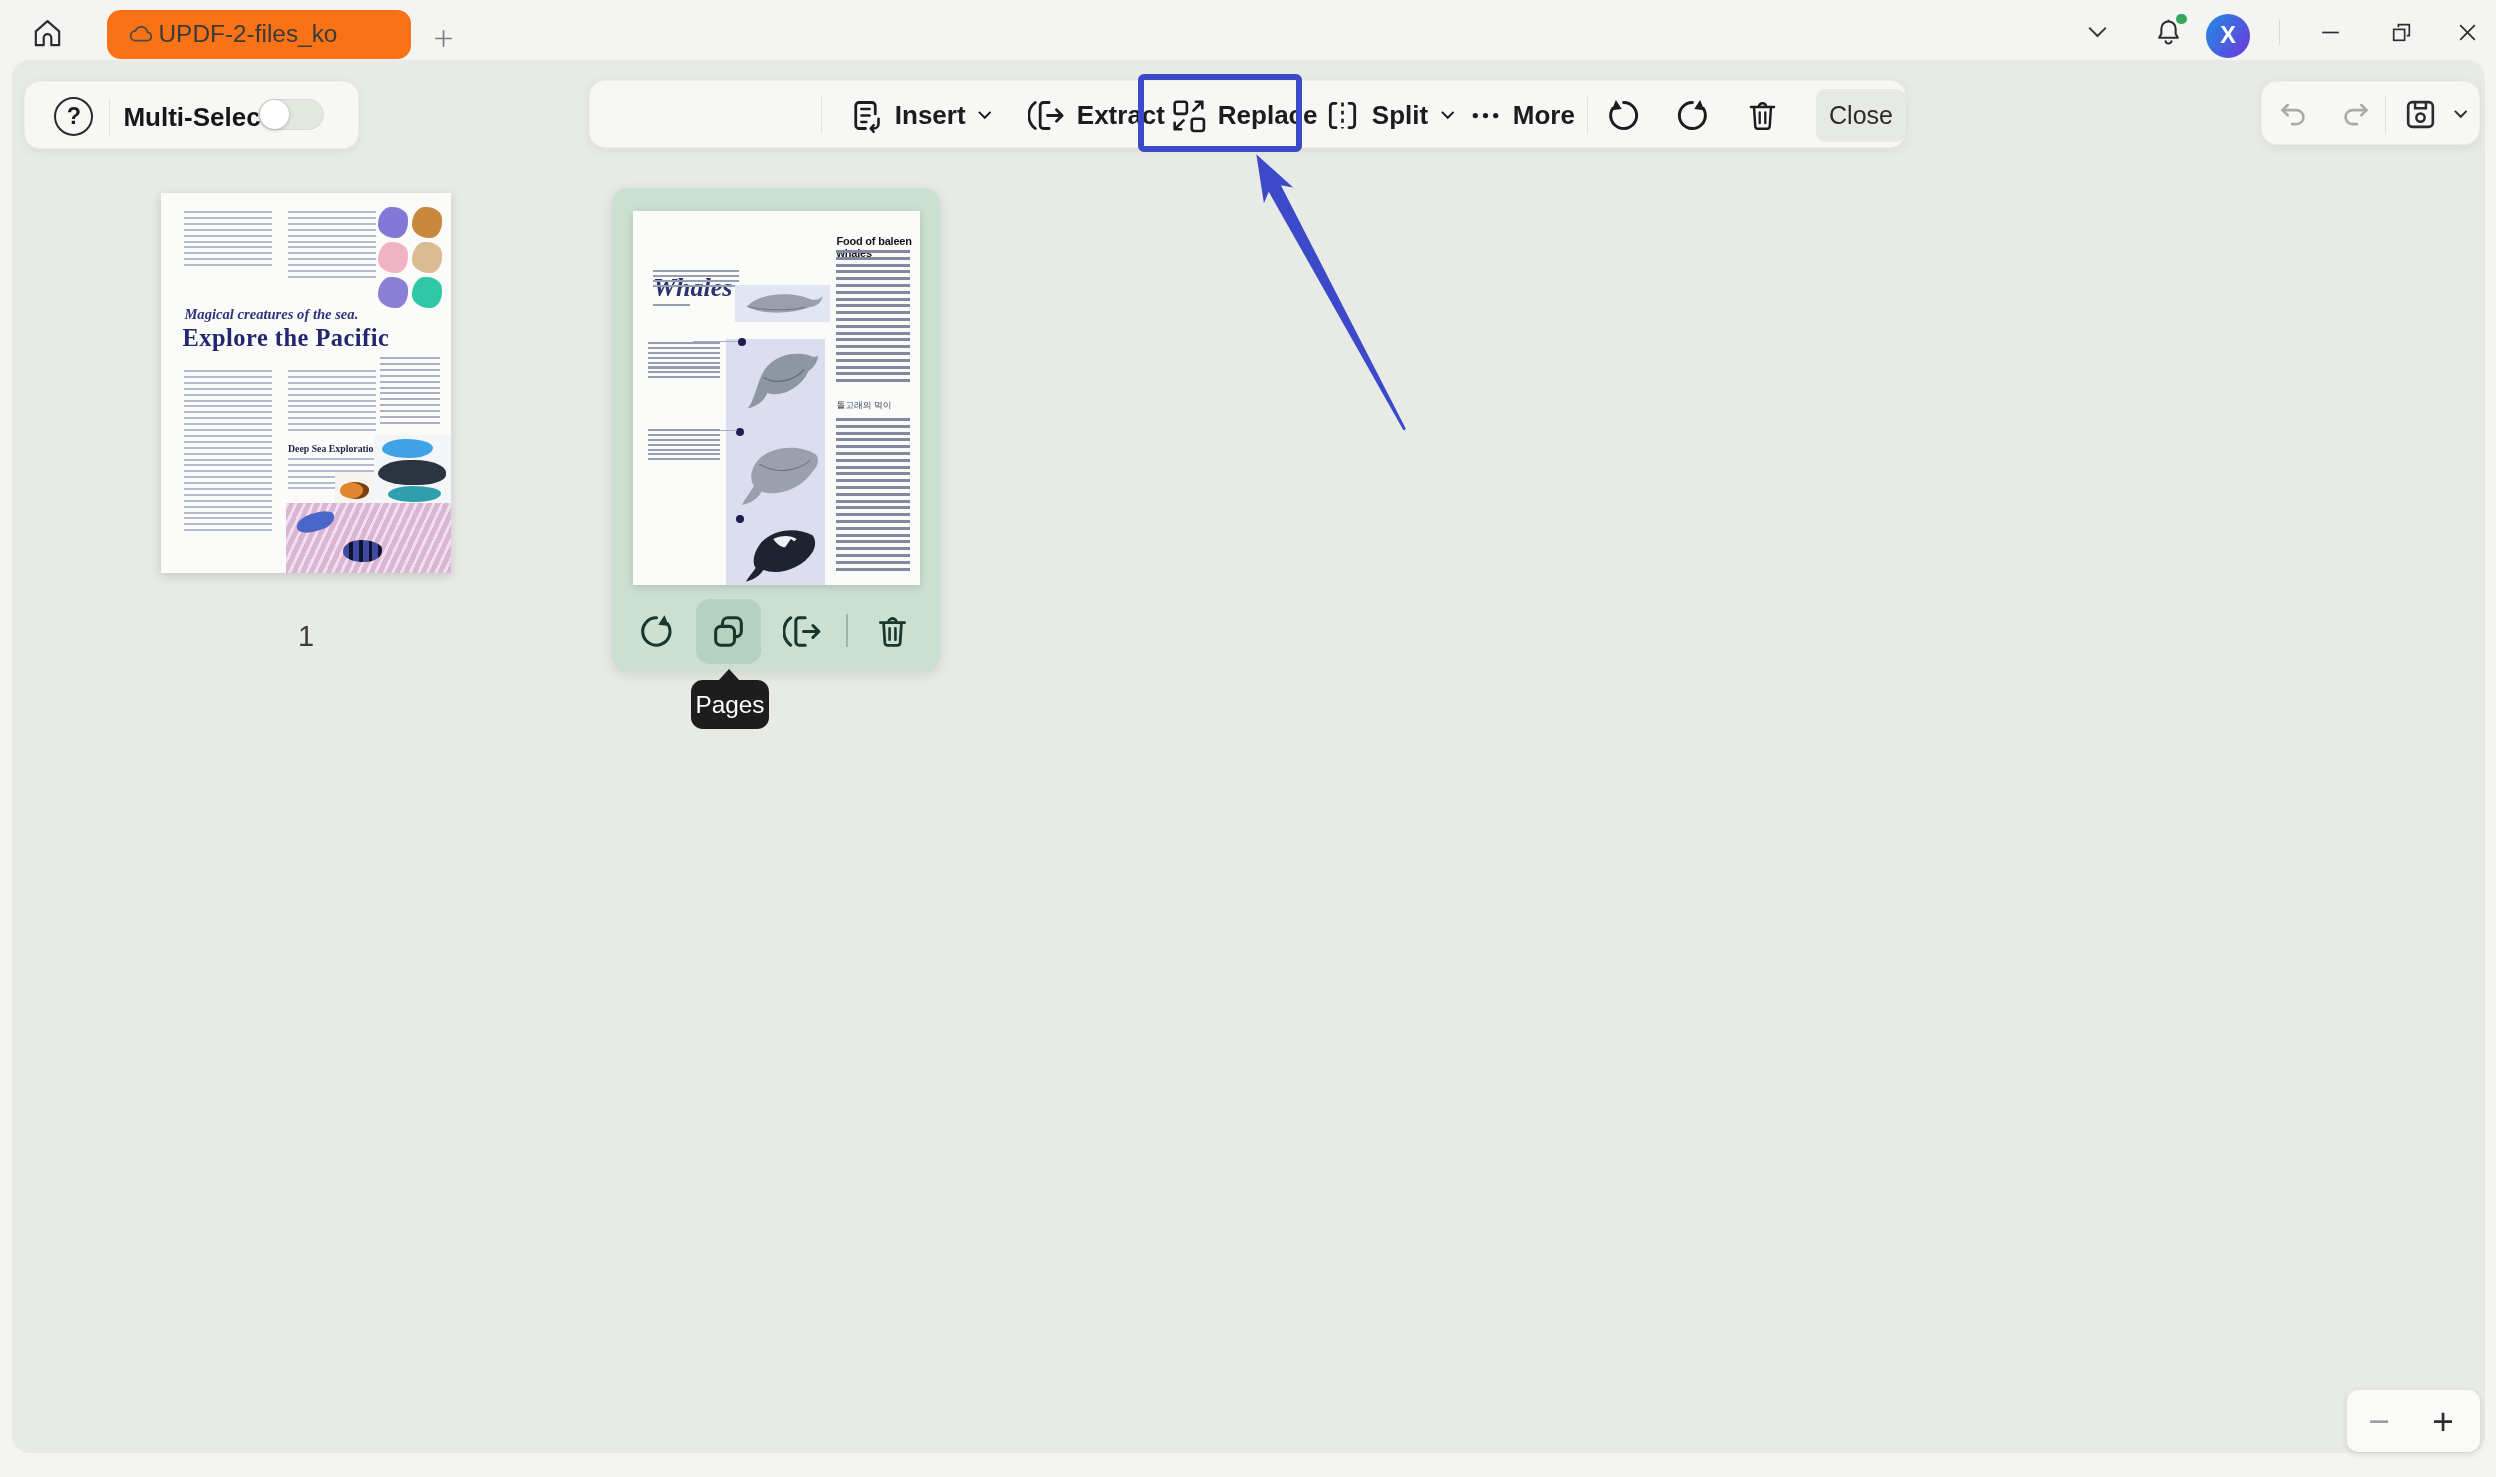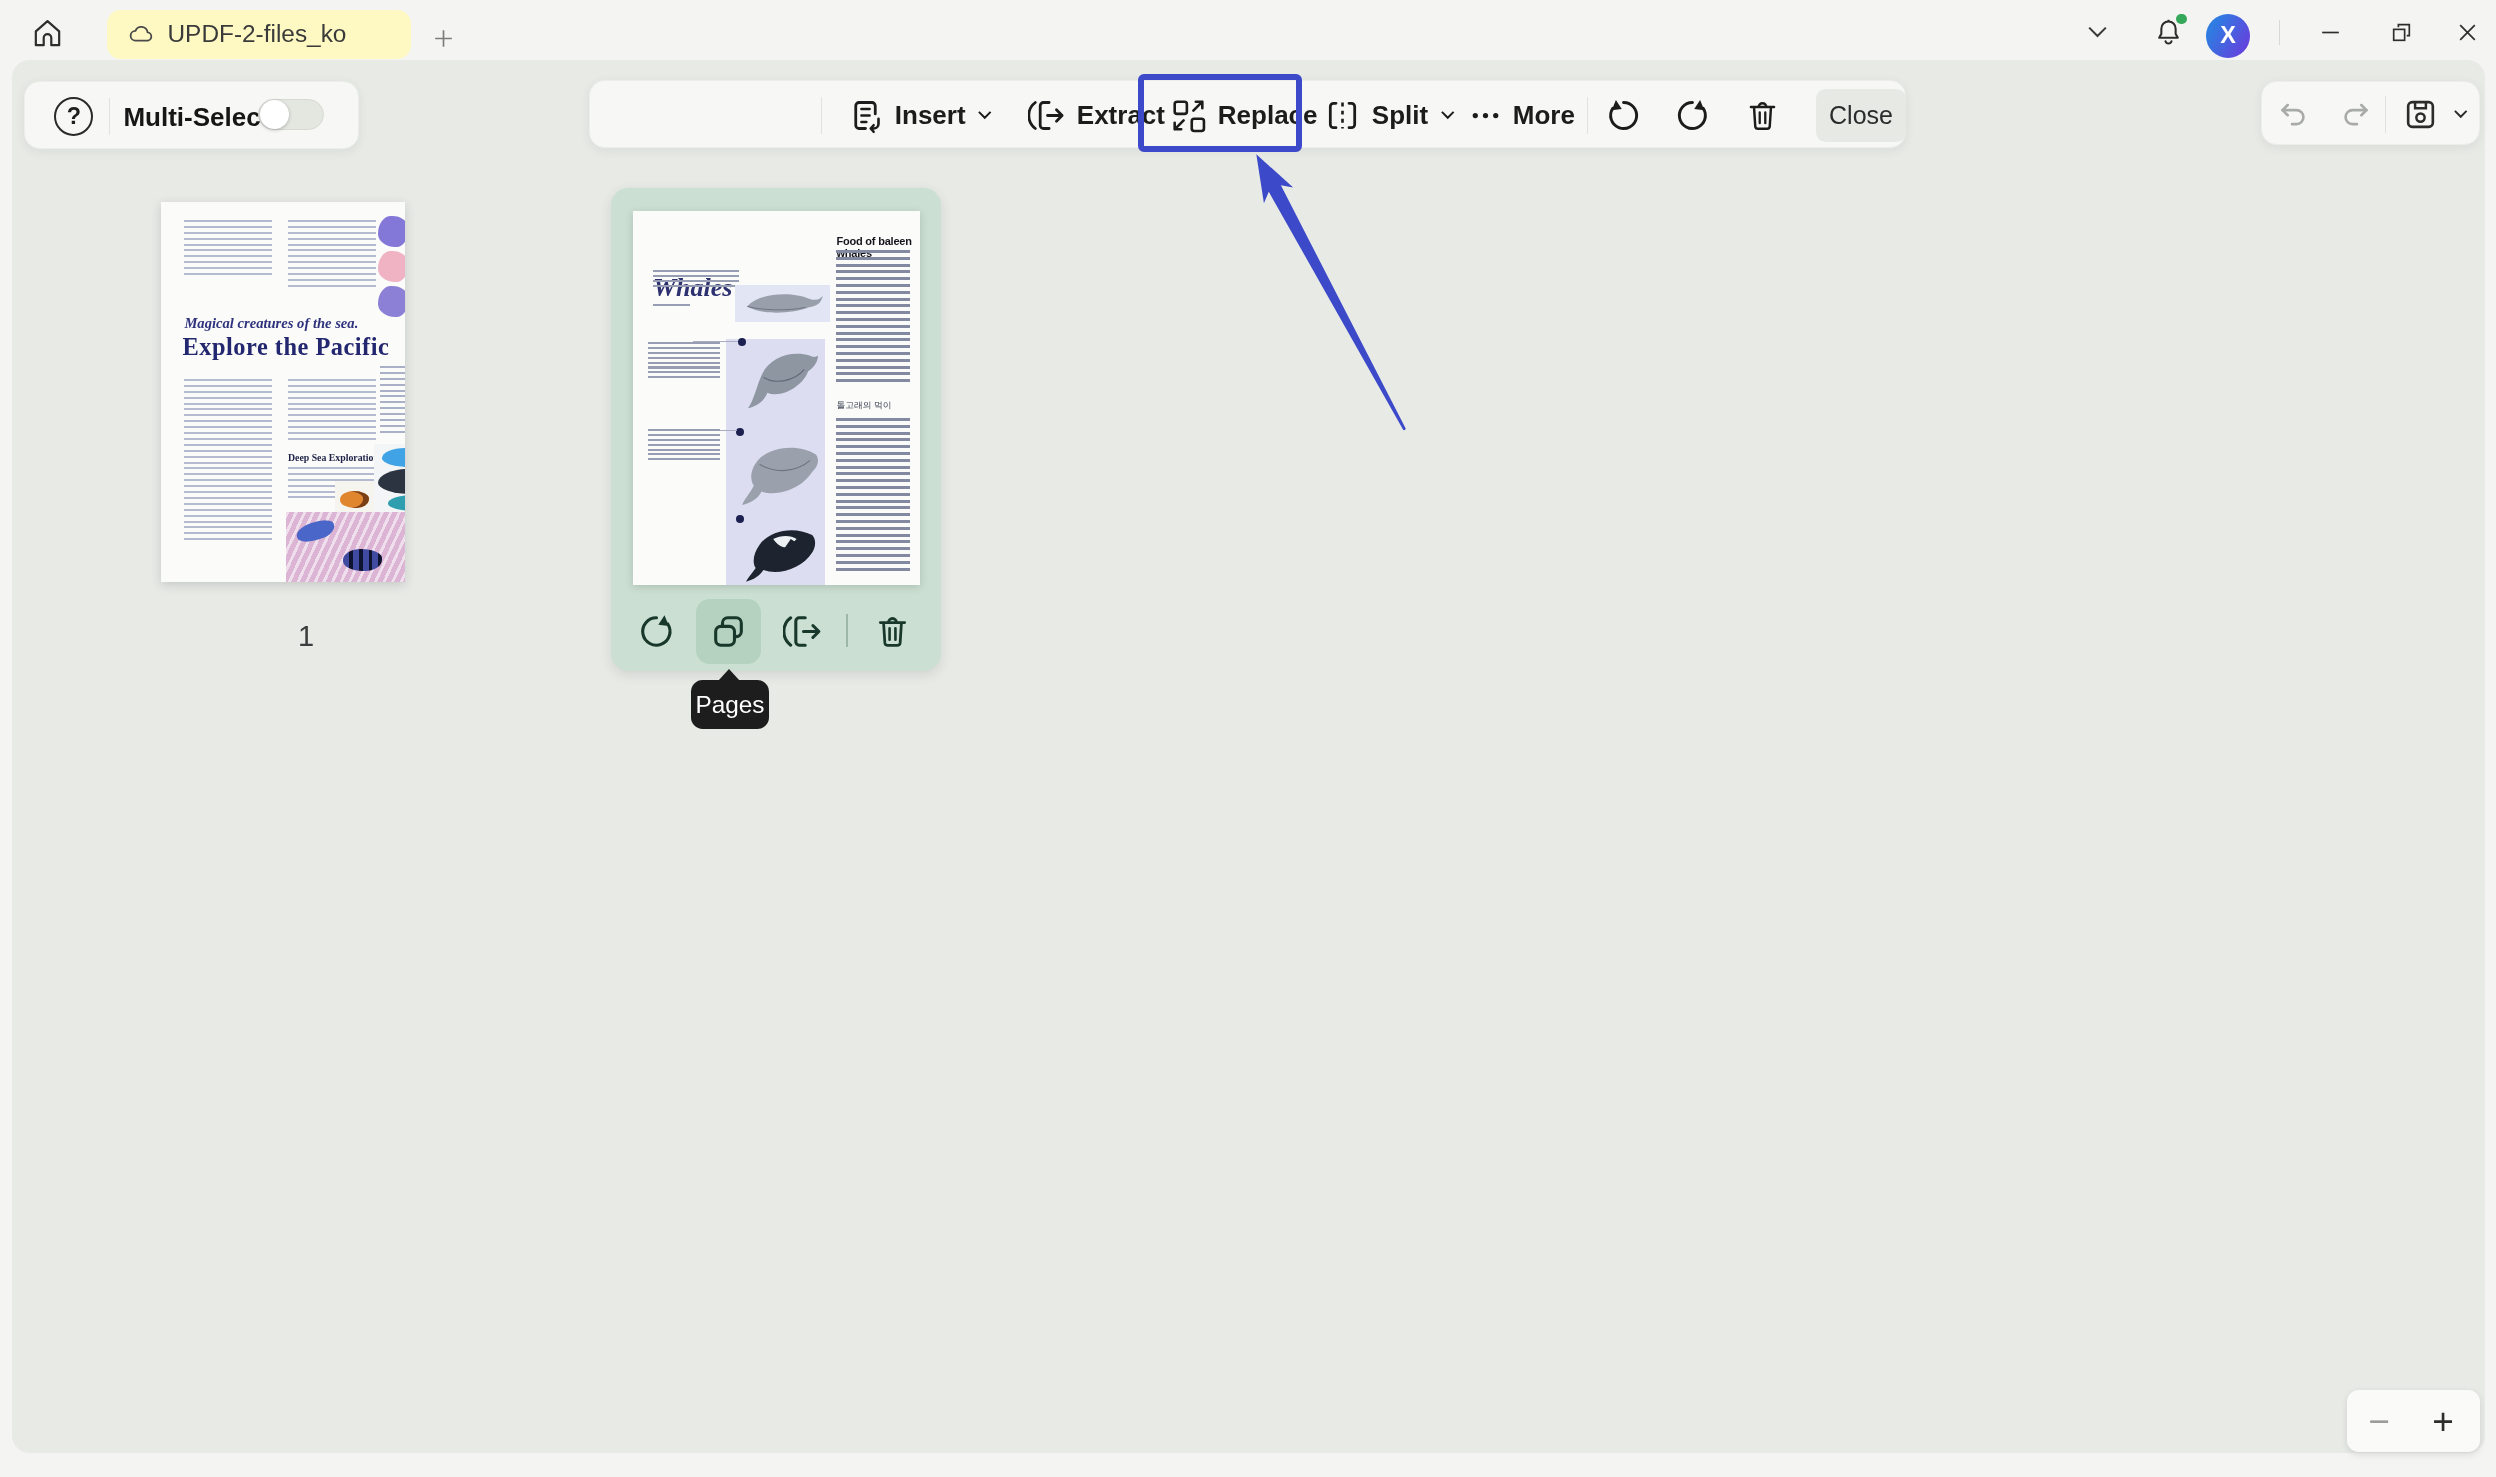--- a/index.html
+++ b/index.html
@@ -12,22 +12,22 @@
     color:#1f1f1f;
   }
   .abs { position:absolute; }
 
   
   #titlebar { left:0; top:0; width:2497px; height:60px; }
   .tb-btn { display:flex; align-items:center; justify-content:center; cursor:pointer; }
   #home-btn { left:23.4px; top:11.7px; width:49px; height:43px; }
   #doc-tab {
     left:107px; top:9.8px; width:304px; height:49px;
-    background:#fef9c3; border-radius:13.7px;
-    display:flex; align-items:center; gap:12px; padding:0 19.5px;
+    background:#f97316; border-radius:13.7px;
+    display:flex; align-items:center; gap:3px; padding:0 19.5px;
   }
   #doc-tab .tab-label { font-size:24.4px; color:#3a3a3a; white-space:nowrap; }
   #newtab-btn { left:427px; top:21.5px; width:33px; height:33px; color:#7c7c7c; }
   #win-chevron { left:2075px; top:17.6px; width:45px; height:29px; }
   #bell-btn { left:2144px; top:9.8px; width:49px; height:45px; position:absolute; }
   #bell-dot { position:absolute; right:5.9px; top:3.9px; width:10.7px; height:10.7px; border-radius:50%; background:#36a85b; }
   #avatar {
     left:2206px; top:13.7px; width:44px; height:44px; border-radius:50%;
     background:linear-gradient(120deg,#2f7ce2 20%,#6a3bdc 95%);
     color:#fff; font-size:23.4px; font-weight:bold;
@@ -89,21 +89,21 @@
     border:6.8px solid #3c49c9; border-radius:5.9px;
     pointer-events:none; z-index:30;
   }
   #annotation-arrow { left:0; top:0; width:2497px; height:1478px; pointer-events:none; z-index:29; }
 
   
   .rp-icon { position:absolute; top:0; height:64px; width:47px; display:flex; align-items:center; justify-content:center; cursor:pointer; }
 
   
   #page1-thumb {
-    left:161px; top:202px; width:244px; height:380px;
+    left:161px; top:193px; width:290px; height:380px;
     background:#fbfbfa; box-shadow:0 2.9px 9.8px rgba(40,50,45,.18);
     overflow:hidden; cursor:pointer;
   }
   #page1-number { left:161px; top:620px; width:290px; text-align:center; font-size:29px; color:#3d3d3d; }
 
   #selected-panel {
     left:611px; top:188px; width:330px; height:483px;
     background:#cbdfd2; border-radius:17.6px;
     box-shadow:0 3.9px 11.7px rgba(40,60,45,.12);
   }

